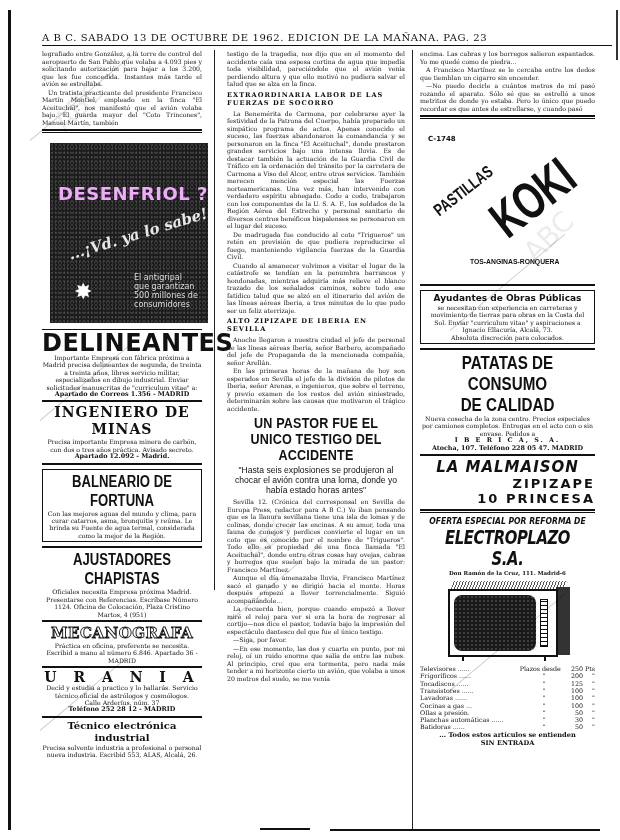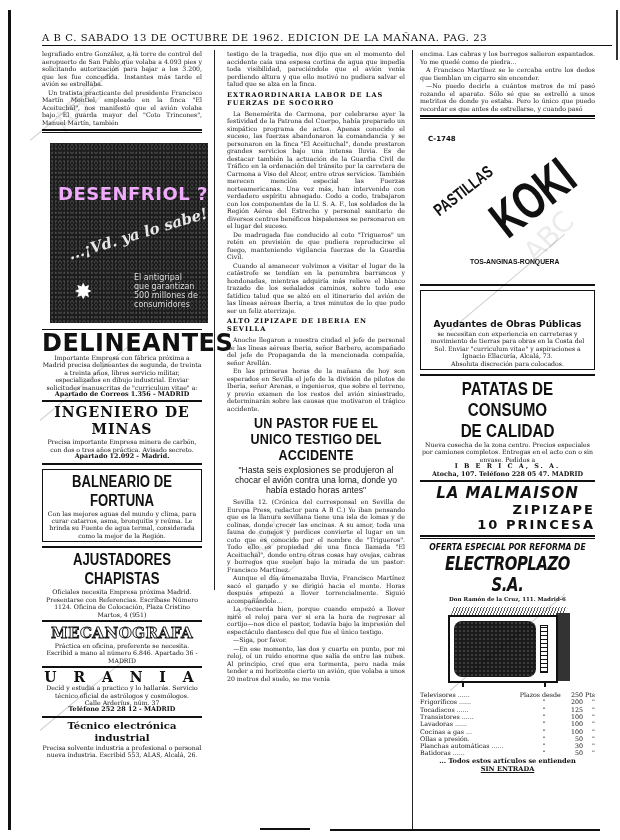--- a/index.html
+++ b/index.html
@@ -48,21 +48,21 @@
 
   .headline-big { font-family: "Liberation Sans", sans-serif; font-weight: bold; font-size: 14px; line-height: 16px; text-align: center; letter-spacing: 0.2px; transform: scaleX(0.9); margin: 3px 0 2px; }
   .deck { font-family: "Liberation Sans", sans-serif; font-size: 8.6px; line-height: 10px; text-align: center; margin-bottom: 3px; }
 
   .ad-koki { position: relative; height: 155px; margin-top: 8px; }
   .ad-koki .code { position: absolute; left: 8px; top: 8px; font-family: "DejaVu Sans", sans-serif; font-weight: bold; font-size: 7px; }
   .ad-koki .pastillas { position: absolute; left: 10px; top: 78px; font-family: "Liberation Sans", sans-serif; font-weight: bold; font-size: 17px; transform: rotate(-38deg) scaleX(0.75); transform-origin: left top; letter-spacing: 0px; }
   .ad-koki .koki { position: absolute; left: 58px; top: 75px; font-family: "Liberation Sans", sans-serif; font-weight: bold; font-size: 52px; transform: rotate(-38deg) scaleX(0.72); transform-origin: left top; letter-spacing: -1px; }
   .ad-koki .foot { position: absolute; left: 50px; top: 130px; font-family: "Liberation Sans", sans-serif; font-size: 8px; font-weight: bold; transform: scaleX(0.85); transform-origin: left; white-space: nowrap; }
 
-  .ad-box-title { font-family: "DejaVu Sans", sans-serif; font-weight: bold; font-size: 9px; text-align: center; line-height: 11px; margin-top: 26px; }
+  .ad-box-title { font-family: "DejaVu Sans", sans-serif; font-weight: bold; font-size: 9px; text-align: center; line-height: 11px; }
   .ad-patatas .t { font-family: "Liberation Sans", sans-serif; font-weight: bold; font-size: 19px; line-height: 21px; text-align: center; transform: scaleX(0.8); }
   .ad-malmaison .t1 { font-family: "DejaVu Sans", sans-serif; font-weight: bold; font-style: italic; font-size: 15px; text-align: center; letter-spacing: 1px; line-height: 18px; }
   .ad-malmaison .t2 { font-family: "DejaVu Sans", sans-serif; font-weight: bold; font-size: 13px; text-align: right; letter-spacing: 2px; line-height: 15px; }
   .ad-electro .t1 { font-family: "DejaVu Sans", sans-serif; font-weight: bold; font-style: italic; font-size: 8.5px; text-align: center; line-height: 11px; transform: scaleX(0.9); }
   .ad-electro .t2 { font-family: "DejaVu Sans", sans-serif; font-weight: bold; font-style: italic; font-size: 19px; text-align: center; line-height: 21px; transform: scaleX(0.78); letter-spacing: -0.5px; }
   .ad-electro .addr { font-family: "DejaVu Serif", serif; font-weight: bold; font-size: 5.5px; text-align: center; line-height: 8px; }
   .tv { position: relative; width: 120px; height: 80px; margin: 4px auto 4px; }
   .tv .cab { position: absolute; left: 0; top: 8px; width: 110px; height: 68px; border: 2px solid #111; background: #fff; }
   .tv .top { position: absolute; left: 4px; top: 0; width: 114px; height: 10px; background: repeating-linear-gradient(90deg, #555 0 1px, #fff 1px 3px); transform: skewX(-20deg); }
   .tv .side { position: absolute; left: 108px; top: 6px; width: 14px; height: 68px; background: #333; }
@@ -290,21 +290,21 @@
           </tr>
         <tr>
             <td>Batidoras ......</td>
             <td style="text-align:center">"</td>
             <td class="n">50</td>
             <td class="n">"</td>
           </tr>
       </tbody>
     </table>
     <div class="note">... Todos estos artículos se entienden</div>
-    <div class="note" style="text-decoration:underline;">SIN ENTRADA</div>
+    <div class="note" style="">SIN ENTRADA</div>
   </div>
 </div>
 
 <div style="position:absolute;left:260px;top:828px;width:50px;height:2px;background:#111;"></div>
 <div style="position:absolute;left:330px;top:829px;width:270px;height:2px;background:#111;"></div>
 
 <div class="wm-line" style="left:30px;top:140px;width:140px;transform:rotate(-40deg);"></div>
 <div class="wm-line" style="left:40px;top:420px;width:120px;transform:rotate(-40deg);"></div>
 <div class="wm-line" style="left:40px;top:730px;width:110px;transform:rotate(-40deg);"></div>
 <div class="wm-line" style="left:230px;top:620px;width:120px;transform:rotate(-40deg);"></div>

